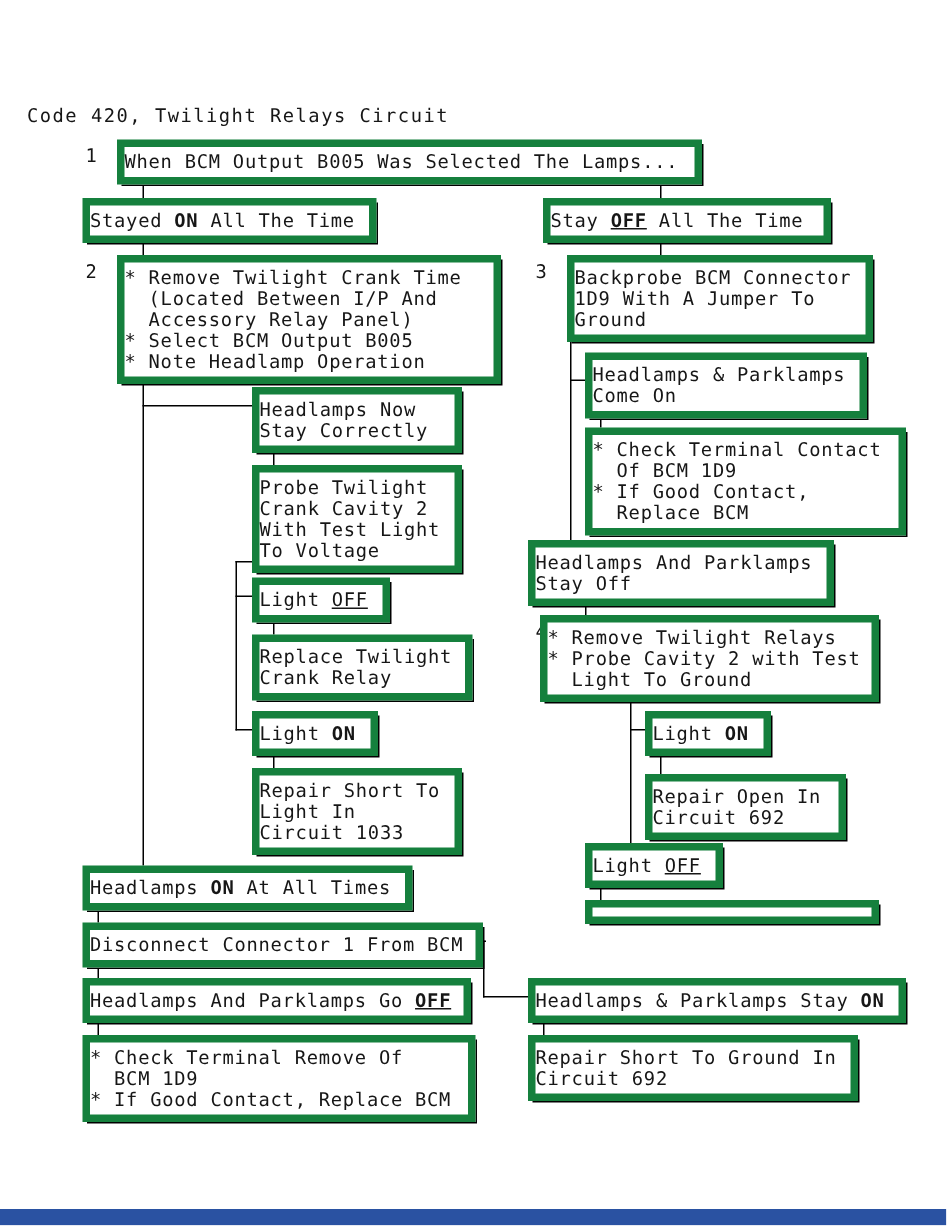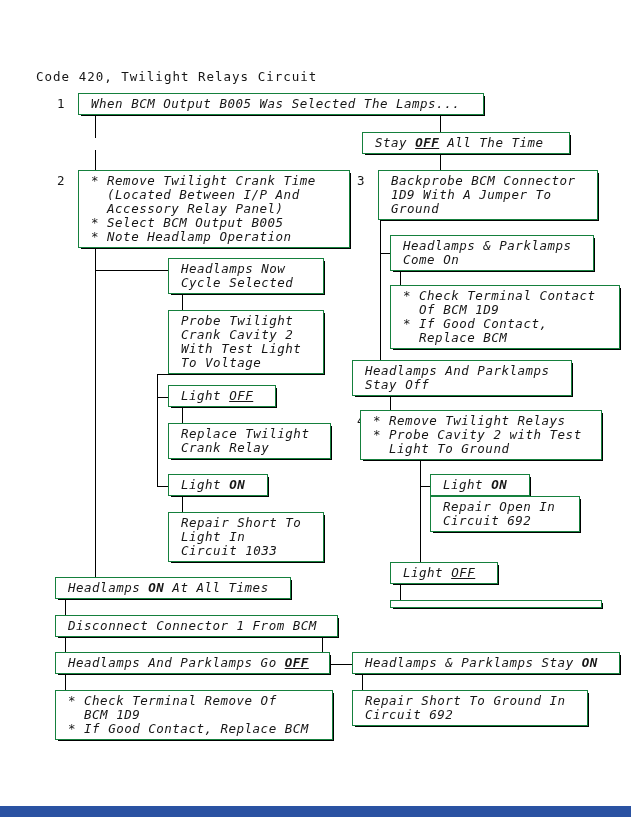--- a/index.html
+++ b/index.html
@@ -2,27 +2,26 @@
 <html><head>
 <meta charset="utf-8">
 <style>
   html, body { margin:0; padding:0; background:#ffffff; }
   #page {
     position:relative; width:631px; height:817px; background:#ffffff;
     font-family:"DejaVu Sans Mono","Liberation Mono",monospace;
     font-size:12.5px; line-height:14px; letter-spacing:0.5px; color:#161616;
     overflow:hidden;
   }
-  .title { position:absolute; left:36px; top:70px; white-space:pre; letter-spacing:1px; z-index:2; }
+  .title { position:absolute; left:18px; top:70px; white-space:pre; letter-spacing:1px; z-index:2; }
   .num   { position:absolute; z-index:2; }
   .box {
     position:absolute; z-index:2; background:#ffffff;
-    border:1px solid #15803d; padding:3px 12px;
+    border:5px solid #15803d; padding:3px 0;
     box-shadow:2px 2px 0 -1px #000;
-    font-style:italic;
   }
   .line { white-space:pre; height:14px; }
   .ln { position:absolute; background:#000; z-index:1; }
   .v { width:1px; }
   .h { height:1px; }
   .bar { position:absolute; left:0; top:806px; width:631px; height:11px; z-index:3; }
 </style>
 </head>
 <body>
 
@@ -61,20 +60,23 @@
 
   <div class="num" style="left:57px;top:97px">1</div>
   <div class="num" style="left:57px;top:174px">2</div>
   <div class="num" style="left:357px;top:174px">3</div>
   <div class="num" style="left:357px;top:414px">4</div>
 
   <div class="box" style="left:78px;top:93px;width:380px">
     <div class="line"><span>When BCM Output B005 Was Selected The Lamps...</span></div>
   </div>
 
+  <div class="box" style="left:55px;top:132px;width:186px">
+    <div class="line"><span>Stayed </span><span style="font-weight: bold;">ON</span><span> All The Time</span></div>
+  </div>
 
   <div class="box" style="left:362px;top:132px;width:182px">
     <div class="line"><span>Stay </span><span style="font-weight: bold; text-decoration: underline;">OFF</span><span> All The Time</span></div>
   </div>
 
   <div class="box" style="left:78px;top:170px;width:246px">
     <div class="line"><span>* Remove Twilight Crank Time</span></div>
     <div class="line"><span>  (Located Between I/P And</span></div>
     <div class="line"><span>  Accessory Relay Panel)</span></div>
     <div class="line"><span>* Select BCM Output B005</span></div>
@@ -82,21 +84,21 @@
   </div>
 
   <div class="box" style="left:378px;top:170px;width:194px">
     <div class="line"><span>Backprobe BCM Connector</span></div>
     <div class="line"><span>1D9 With A Jumper To</span></div>
     <div class="line"><span>Ground</span></div>
   </div>
 
   <div class="box" style="left:168px;top:258px;width:130px">
     <div class="line"><span>Headlamps Now</span></div>
-    <div class="line"><span>Cycle Selected</span></div>
+    <div class="line"><span>Stay Correctly</span></div>
   </div>
 
   <div class="box" style="left:168px;top:310px;width:130px">
     <div class="line"><span>Probe Twilight</span></div>
     <div class="line"><span>Crank Cavity 2</span></div>
     <div class="line"><span>With Test Light</span></div>
     <div class="line"><span>To Voltage</span></div>
   </div>
 
   <div class="box" style="left:168px;top:385px;width:82px">
@@ -156,21 +158,21 @@
   <div class="box" style="left:360px;top:410px;width:216px">
     <div class="line"><span>* Remove Twilight Relays</span></div>
     <div class="line"><span>* Probe Cavity 2 with Test</span></div>
     <div class="line"><span>  Light To Ground</span></div>
   </div>
 
   <div class="box" style="left:430px;top:474px;width:74px">
     <div class="line"><span>Light </span><span style="font-weight: bold;">ON</span></div>
   </div>
 
-  <div class="box" style="left:430px;top:496px;width:124px">
+  <div class="box" style="left:430px;top:516px;width:124px">
     <div class="line"><span>Repair Open In</span></div>
     <div class="line"><span>Circuit 692</span></div>
   </div>
 
   <div class="box" style="left:390px;top:562px;width:82px">
     <div class="line"><span>Light </span><span style="text-decoration: underline;">OFF</span></div>
   </div>
 
   <div class="box" style="left:390px;top:600px;width:186px">
   </div>

